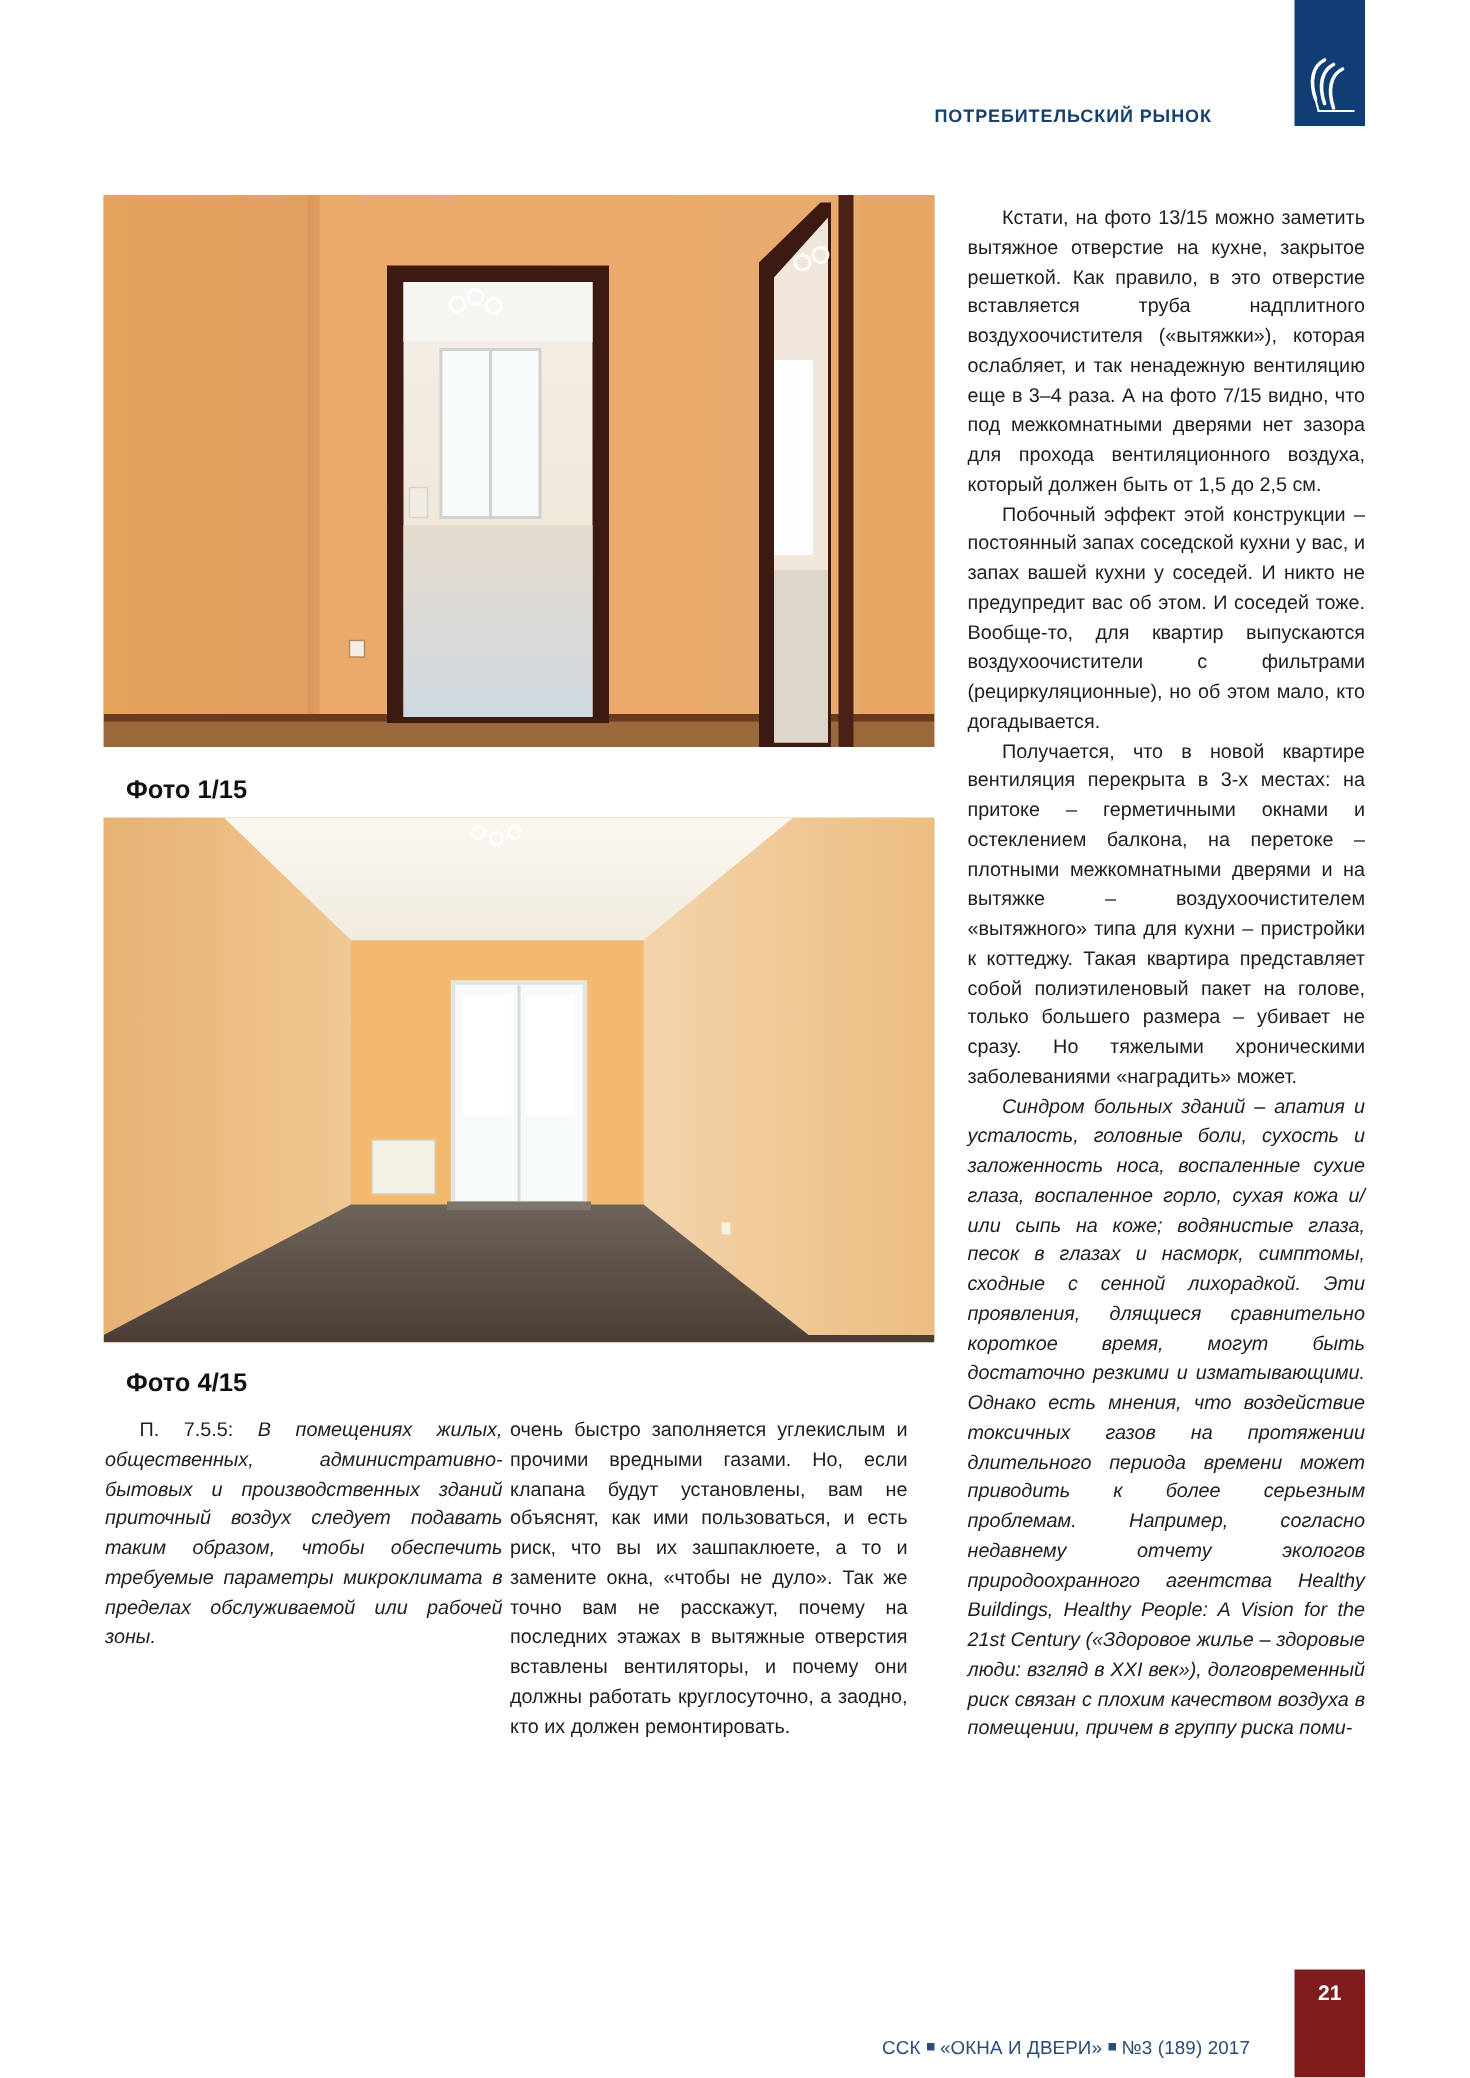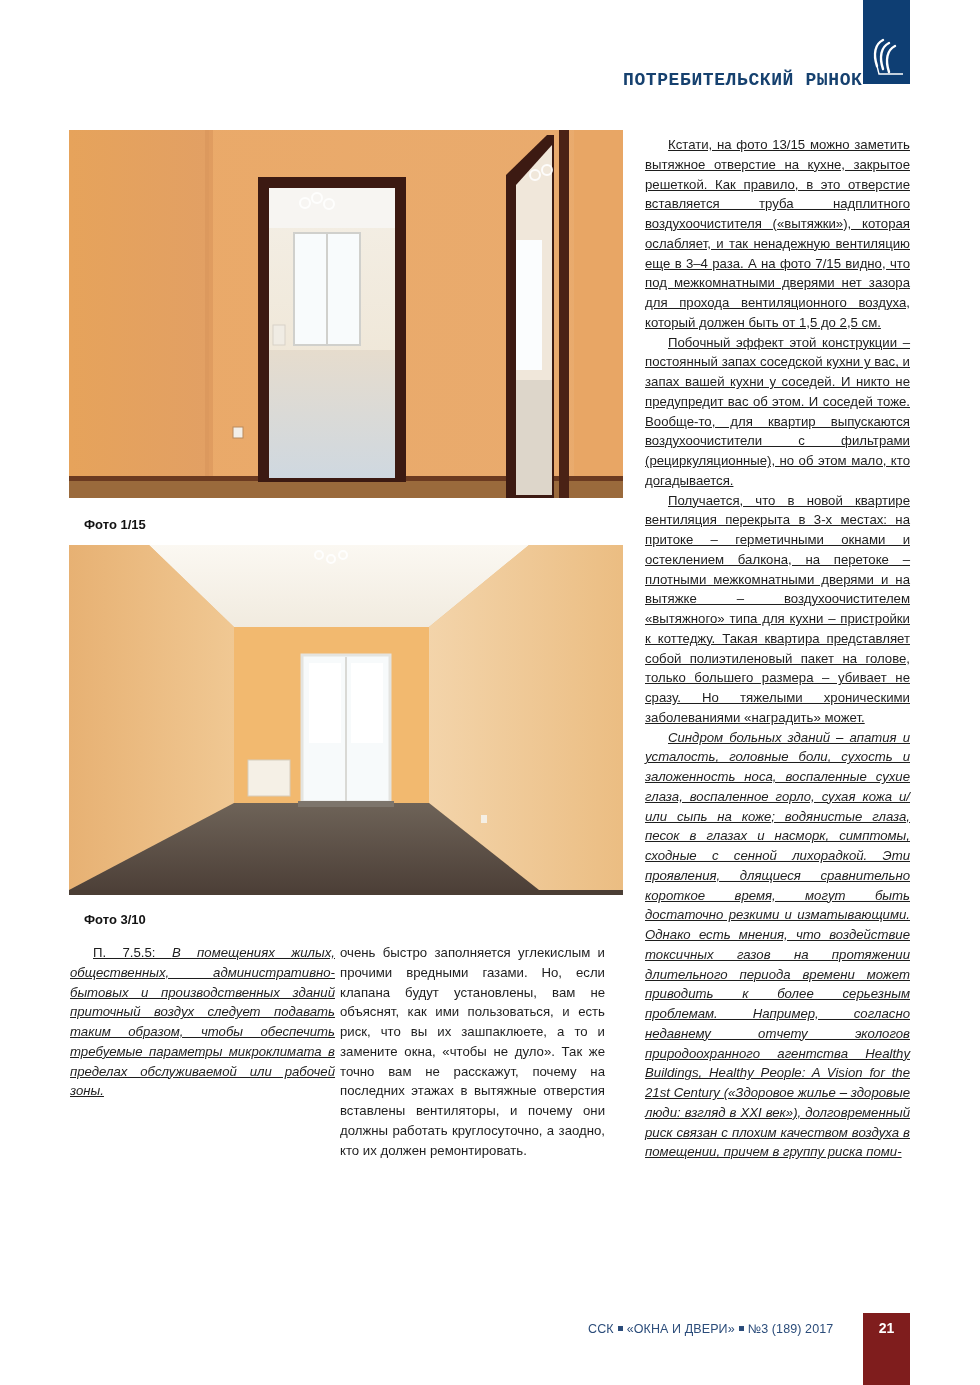--- a/index.html
+++ b/index.html
@@ -7,49 +7,49 @@
     body { position: relative; font-family: "Liberation Sans", sans-serif; color: #1c1c1c; }
 
     .logo-block {
       position: absolute; left: 863px; top: 0; width: 47px; height: 84px;
       background: #0e3e73;
     }
     .logo-block svg { position: absolute; left: 6px; top: 38px; }
 
     .section-title {
       position: absolute; left: 623px; top: 70px;
-      font-family: Liberation Mono, monospace; font-weight: bold;
-      font-size: 18px; letter-spacing: 0.6px; color: #16416f;
+      font-family: Liberation Sans, sans-serif; font-weight: bold;
+      font-size: 12px; letter-spacing: 0.6px; color: #16416f;
     }
 
     .photo { position: absolute; overflow: hidden; }
     .photo1 { left: 69px; top: 130px; width: 554px; height: 368px; background: #e0a460; }
     .photo3 { left: 69px; top: 545px; width: 554px; height: 350px; background: #ecbf86; }
 
     .caption {
-      position: absolute; font-weight: bold; font-size: 13px; color: #111;
+      position: absolute; font-weight: bold; font-size: 17px; color: #111;
       font-family: "Liberation Sans", sans-serif;
     }
     .cap1 { left: 84px; top: 517px; }
     .cap3 { left: 84px; top: 912px; }
 
     .col {
       position: absolute; font-size: 13.2px; line-height: 19.75px; color: #1e1e1e;
       text-align: justify;
       font-family: "Liberation Sans", sans-serif;
     }
     .col p { text-indent: 0; }
-    .col p.ind { text-indent: 23px; text-decoration: underline; }
+    .col p.ind { text-indent: 23px; }
     .col .it { font-style: italic; }
     .col-right { left: 645px; top: 135px; width: 265px; }
     .col-left { left: 70px; top: 943px; width: 265px; }
     .col-mid { left: 340px; top: 943px; width: 265px; }
 
     .footer-text {
-      position: absolute; left: 588px; top: 1322px; font-size: 12.5px; color: #2b4c7a;
+      position: absolute; left: 588px; top: 1358px; font-size: 12.5px; color: #2b4c7a;
       letter-spacing: 0.1px;
     }
     .footer-text .sq { display: inline-block; width: 5px; height: 5px; background: #2b4c7a; vertical-align: middle; margin: 0 4px 2px 4px; }
     .page-block {
       position: absolute; left: 863px; top: 1313px; width: 47px; height: 72px;
       background: #7f1d1d;
     }
     .page-num {
       position: absolute; left: 0; top: 7px; width: 47px; text-align: center;
       color: #fff; font-weight: bold; font-size: 14px;
@@ -171,21 +171,21 @@
 
     <g stroke="#ffffff" stroke-width="2" fill="none" opacity="0.9">
       <circle cx="250" cy="10" r="4"></circle>
         <circle cx="262" cy="14" r="4"></circle>
         <circle cx="274" cy="10" r="4"></circle>
     </g>
 
     <rect x="412" y="270" width="6" height="8" fill="#f5efe4"></rect>
   </svg>
 </div>
-<div class="caption cap3">Фото 3/10</div>
+<div class="caption cap3">Фото 4/15</div>
 
 <div class="col col-right">
   <p class="ind">Кстати, на фото 13/15 можно заметить вытяжное отверстие на кухне, закрытое решеткой. Как правило, в это отверстие вставляется труба надплитного воздухоочистителя («вытяжки»), которая ослабляет, и так ненадежную вентиляцию еще в 3–4 раза. А на фото 7/15 видно, что под межкомнатными дверями нет зазора для прохода вентиляционного воздуха, который должен быть от 1,5 до 2,5 см.</p>
   <p class="ind">Побочный эффект этой конструкции – постоянный запах соседской кухни у вас, и запах вашей кухни у соседей. И никто не предупредит вас об этом. И соседей тоже. Вообще-то, для квартир выпускаются воздухоочистители с фильтрами (рециркуляционные), но об этом мало, кто догадывается.</p>
   <p class="ind">Получается, что в новой квартире вентиляция перекрыта в 3-х местах: на притоке – герметичными окнами и остеклением балкона, на перетоке – плотными межкомнатными дверями и на вытяжке – воздухоочистителем «вытяжного» типа для кухни – пристройки к коттеджу. Такая квартира представляет собой полиэтиленовый пакет на голове, только большего размера – убивает не сразу. Но тяжелыми хроническими заболеваниями «наградить» может.</p>
   <p class="ind it">Синдром больных зданий – апатия и усталость, головные боли, сухость и заложенность носа, воспаленные сухие глаза, воспаленное горло, сухая кожа и/или сыпь на коже; водянистые глаза, песок в глазах и насморк, симптомы, сходные с сенной лихорадкой. Эти проявления, длящиеся сравнительно короткое время, могут быть достаточно резкими и изматывающими. Однако есть мнения, что воздействие токсичных газов на протяжении длительного периода времени может приводить к более серьезным проблемам. Например, согласно недавнему отчету экологов природоохранного агентства Healthy Buildings, Healthy People: A Vision for the 21st Century («Здоровое жилье – здоровые люди: взгляд в XXI век»), долговременный риск связан с плохим качеством воздуха в помещении, причем в группу риска поми-</p>
 </div>
 
 <div class="col col-left">
   <p class="ind"><span>П. 7.5.5: </span><span class="it">В помещениях жилых, общественных, административно-бытовых и производственных зданий приточный воздух следует подавать таким образом, чтобы обеспечить требуемые параметры микроклимата в пределах обслуживаемой или рабочей зоны.</span></p>

